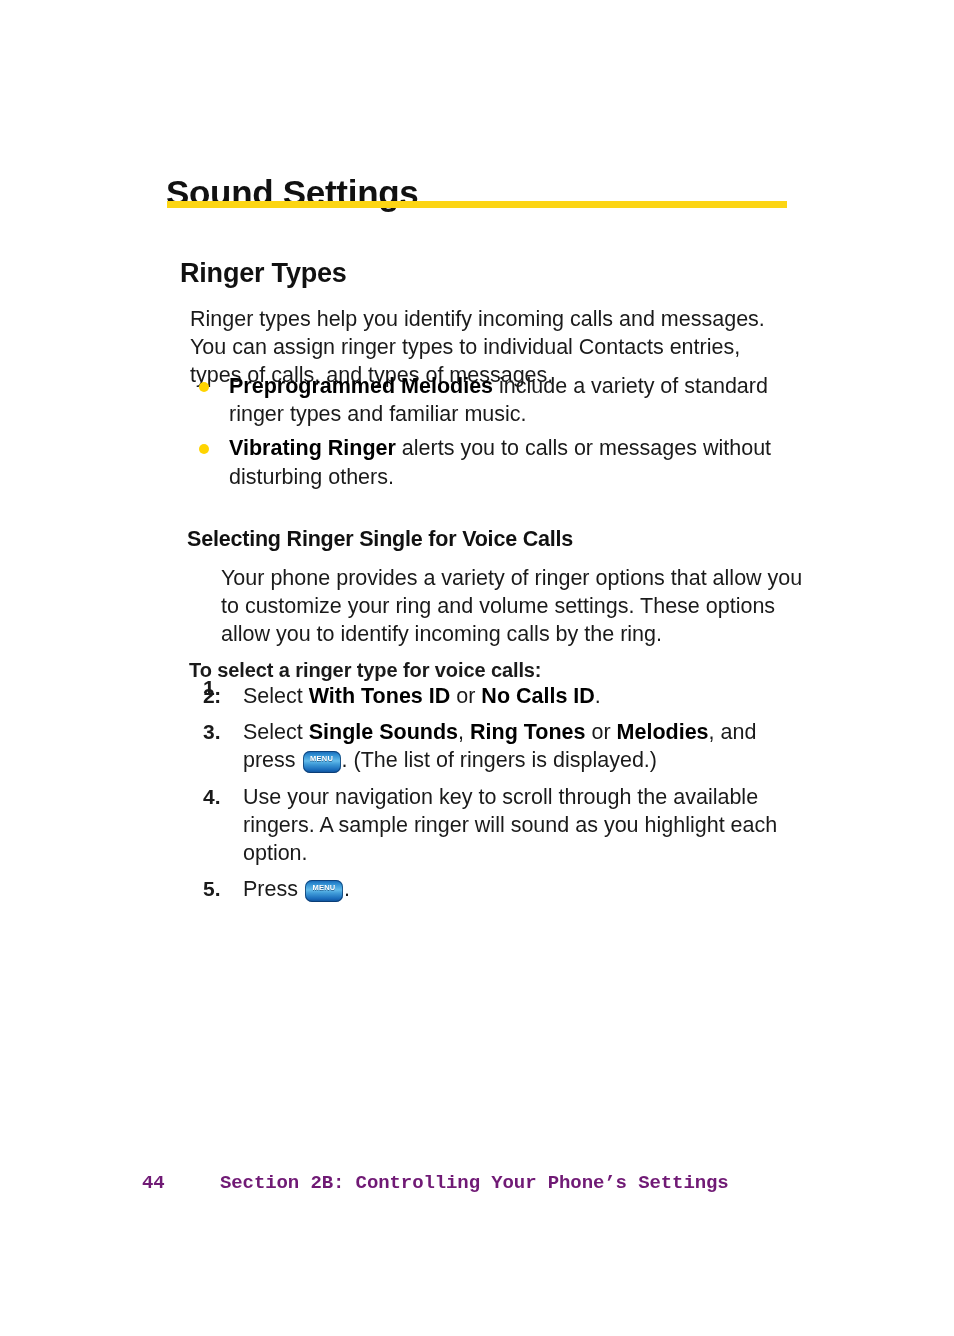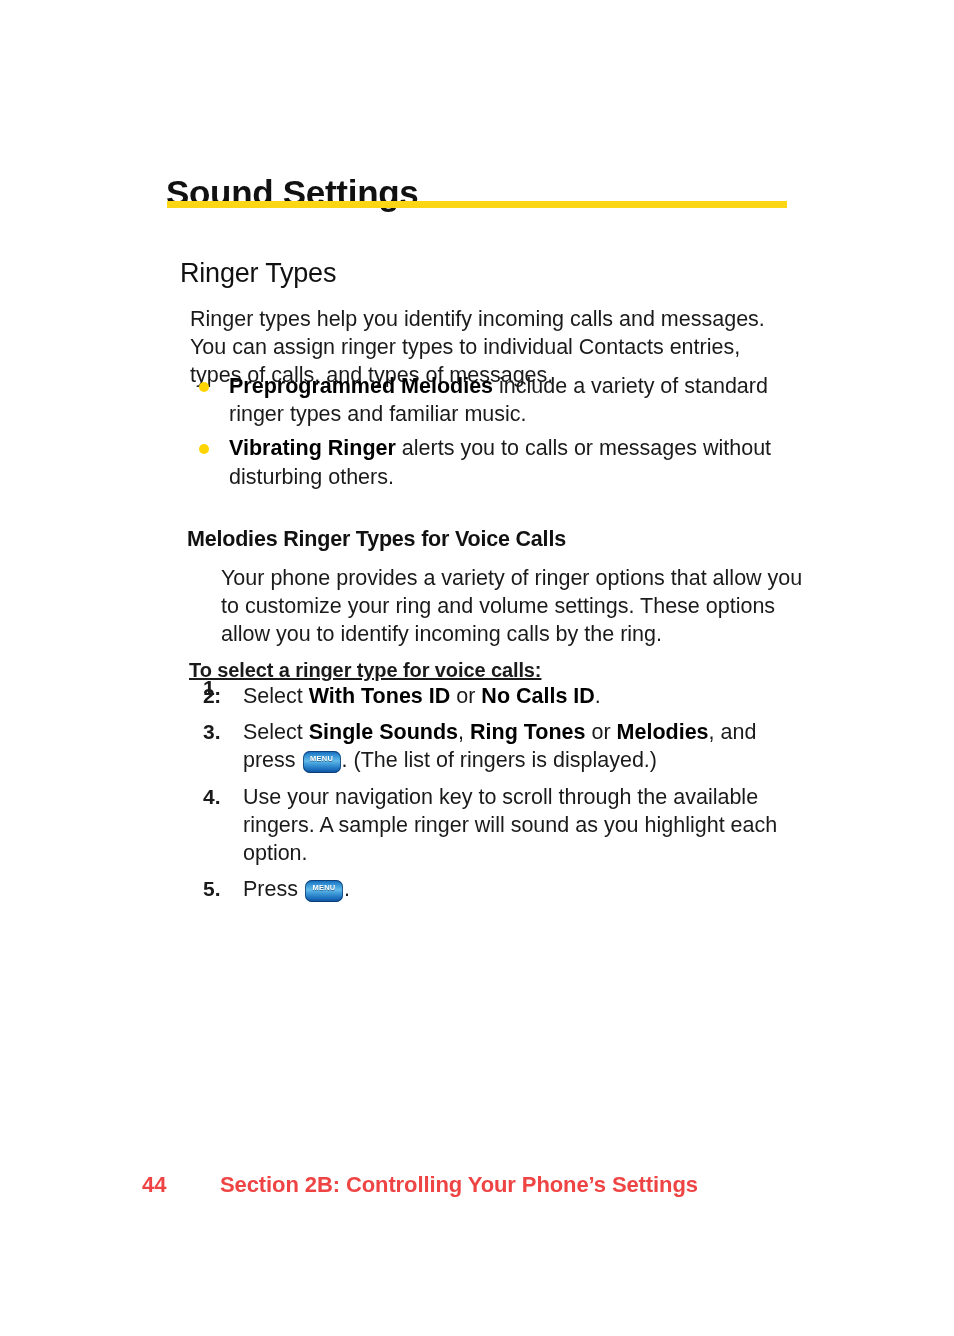--- a/index.html
+++ b/index.html
@@ -43,21 +43,21 @@
     height: 7px;
     background: #FCD514;
   }
 
   
   .section-heading {
     position: absolute;
     left: 180px;
     top: 236px;
     font-size: 27px;
-    font-weight: normal;
+    font-weight: bold;
     letter-spacing: -0.2px;
     color: #111111;
   }
 
   
   .body-block {
     position: absolute;
     left: 190px;
     width: 600px;
     font-size: 21.5px;
@@ -105,21 +105,20 @@
 
   
   .proc-lead {
     position: absolute;
     left: 189px;
     top: 639px;
     font-size: 20px;
     font-weight: bold;
     color: #1a1a1a;
     letter-spacing: -0.1px;
-    text-decoration: underline;
   }
 
   
   .steps {
     position: absolute;
     left: 203px;
     top: 674px;
     width: 590px;
     font-size: 21.5px;
     line-height: 28.2px;
@@ -174,24 +173,25 @@
   }
   .key-menu-ok .k-top { top: 3.5px;  font-size: 7.5px; }
   .key-menu-ok .k-bot { top: 12.5px; font-size: 7.5px; margin-top: 44px; }
 
   
   .footer {
     position: absolute;
     left: 142px;
     top: 1172px;
     width: 700px;
-    font-size: 22px;
-    font-weight: bold;
-    color: #ef4444;
+    font-size: 19px;
+    font-weight: bold;
+    color: #701a75;
     letter-spacing: -0.1px;
+    font-family: Liberation Mono, monospace;
   }
   .footer .page-num {
     display: inline-block;
     width: 78px;
   }
 </style>
 </head>
 <body>
 
 <div class="page">
@@ -208,21 +208,21 @@
     <li class="bullet-item">
       <span class="bullet-dot"></span>
       <span class="bold">Preprogrammed Melodies</span><span> include a variety of standard ringer types and familiar music.</span>
     </li>
     <li class="bullet-item">
       <span class="bullet-dot"></span>
       <span class="bold">Vibrating Ringer</span><span> alerts you to calls or messages without disturbing others.</span>
     </li>
   </ul>
 
-  <h3 class="sub-heading">Melodies Ringer Types for Voice Calls</h3>
+  <h3 class="sub-heading">Selecting Ringer Single for Voice Calls</h3>
 
   <p class="body-block para-two">Your phone provides a variety of ringer options that allow you to customize your ring and volume settings. These options allow you to identify incoming calls by the ring.</p>
 
   <p class="proc-lead">To select a ringer type for voice calls:</p>
 
   <ol class="steps" id="steps-container" style="list-style:none;margin:0;padding:0;">
       <li class="step"><span class="step-num">1.</span></li>
       <li class="step"><span class="step-num">2.</span><span>Select <b>With Tones ID</b> or <b>No Calls ID</b>.</span></li>
       <li class="step"><span class="step-num">3.</span><span>Select <b>Single Sounds</b>, <b>Ring Tones</b> or <b>Melodies</b>, and press <span class="key-menu-ok"><span class="k-top">MENU</span><span class="k-bot">OK</span></span>. (The list of ringers is displayed.)</span></li>
       <li class="step"><span class="step-num">4.</span><span>Use your navigation key to scroll through the available ringers. A sample ringer will sound as you highlight each option.</span></li>

